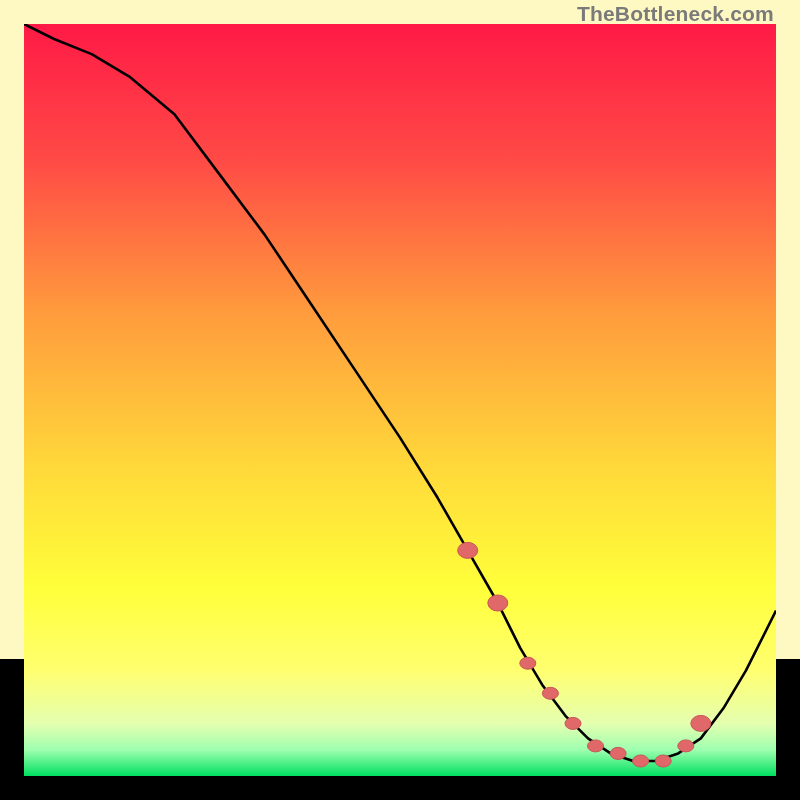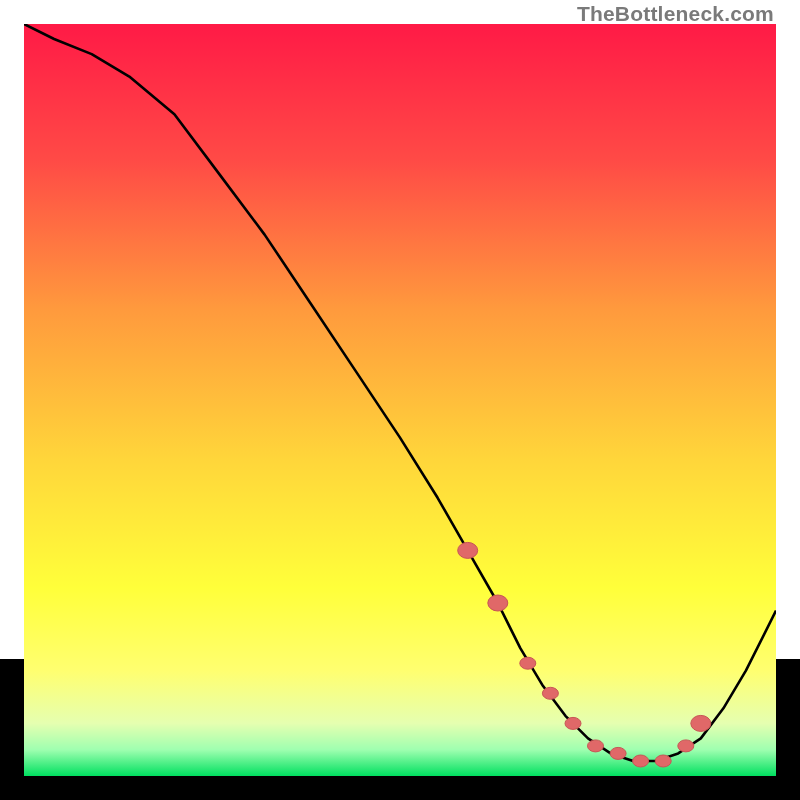--- a/index.html
+++ b/index.html
@@ -1,21 +1,21 @@
 <!DOCTYPE html>
 <html><head>
 <meta charset="utf-8">
 <style>
   * { margin: 0; padding: 0; box-sizing: border-box; }
   html, body { width: 800px; height: 800px; background: #000; overflow: hidden; }
   .frame {
     position: absolute;
     left: 0; top: 0;
     width: 800px; height: 659px;
-    background: #ffffff;
+    background: #fef9c3;
   }
   .plot {
     position: absolute;
     left: 24px;
     top: 24px;
     width: 752px;
     height: 752px;
   }
   .watermark {
     position: absolute;

